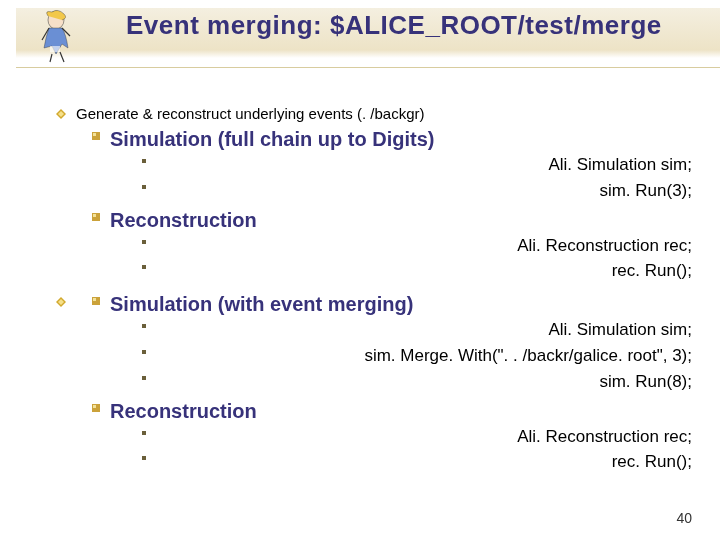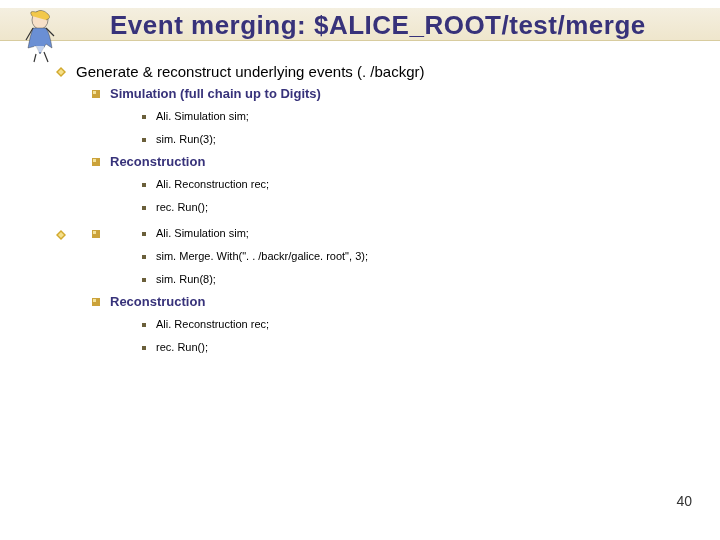--- a/index.html
+++ b/index.html
@@ -6,23 +6,24 @@
   body {
     width: 720px;
     height: 540px;
     background: #fff;
     font-family: Verdana, Geneva, sans-serif;
     position: relative;
     overflow: hidden;
   }
   .title-bar {
     position: relative;
-    height: 41px;
+    height: 68px;
     background: linear-gradient(to bottom, #fff 0%, #fff 8px, #f4efe0 8px, #ede3c6 50px, #fff 58px);
     border-bottom: 1px solid #d8cc9f;
+    margin-left: 16px;
   }
   .title-text {
     position: absolute;
     left: 110px;
     top: 10px;
     font-family: "Trebuchet MS", Verdana, sans-serif;
     font-size: 26px;
     font-weight: bold;
     color: #37327a;
     letter-spacing: 0.5px;
@@ -34,41 +35,42 @@
     width: 46px;
     height: 58px;
   }
   .content {
     padding: 16px 28px 0 48px;
   }
   .lvl1 {
     font-size: 15px;
     color: #000;
     margin-left: 28px;
-    margin-top: 6px;
+    margin-top: 21px;
     margin-bottom: 4px;
     position: relative;
   }
   .lvl2 {
     font-family: "Trebuchet MS", Verdana, sans-serif;
-    font-size: 13px;
+    font-size: 20px;
     color: #37327a;
     font-weight: 600;
     margin-left: 62px;
     margin-top: 6px;
     margin-bottom: 2px;
     position: relative;
   }
   .lvl3 {
-    font-size: 11px;
+    font-size: 17px;
     color: #000;
     margin-left: 108px;
-    margin-top: 8px;
+    margin-top: 2px;
     position: relative;
     line-height: 1.4;
+    text-align: right;
   }
   .b1 {
     position: absolute;
     left: -20px;
     top: 4px;
     width: 10px;
     height: 10px;
   }
   .b2 {
     position: absolute;
@@ -81,21 +83,21 @@
     position: absolute;
     left: -14px;
     top: 6px;
     width: 4px;
     height: 4px;
     background: #6a5f3a;
   }
   .pagenum {
     position: absolute;
     right: 28px;
-    bottom: 31px;
+    bottom: 14px;
     font-size: 14px;
     color: #333;
   }
 </style>
 </head>
 <body>
 
 <div class="title-bar">
   <svg class="logo" viewBox="0 0 46 58">
     <ellipse cx="22" cy="14" rx="8" ry="9" fill="#f7e0c8" stroke="#333" stroke-width="0.5"></ellipse>
@@ -144,20 +146,21 @@
         <polygon points="5,0 10,5 5,10 0,5" fill="#d2a92e"></polygon>
         <polygon points="5,2 8,5 5,8 2,5" fill="#f5e08a"></polygon>
       </svg>
   </div>
 
   <div class="lvl2">
     <svg class="b2" viewBox="0 0 8 8">
         <rect x="0" y="0" width="8" height="8" fill="#cba23a"></rect>
         <rect x="1" y="1" width="3" height="3" fill="#f3e29a"></rect>
       </svg>
+    <span>Simulation (with event merging)</span>
   </div>
   <div class="lvl3"><span class="b3"></span><span>Ali. Simulation sim;</span></div>
   <div class="lvl3"><span class="b3"></span><span>sim. Merge. With(". . /backr/galice. root", 3);</span></div>
   <div class="lvl3"><span class="b3"></span><span>sim. Run(8);</span></div>
 
   <div class="lvl2">
     <svg class="b2" viewBox="0 0 8 8">
         <rect x="0" y="0" width="8" height="8" fill="#cba23a"></rect>
         <rect x="1" y="1" width="3" height="3" fill="#f3e29a"></rect>
       </svg>

